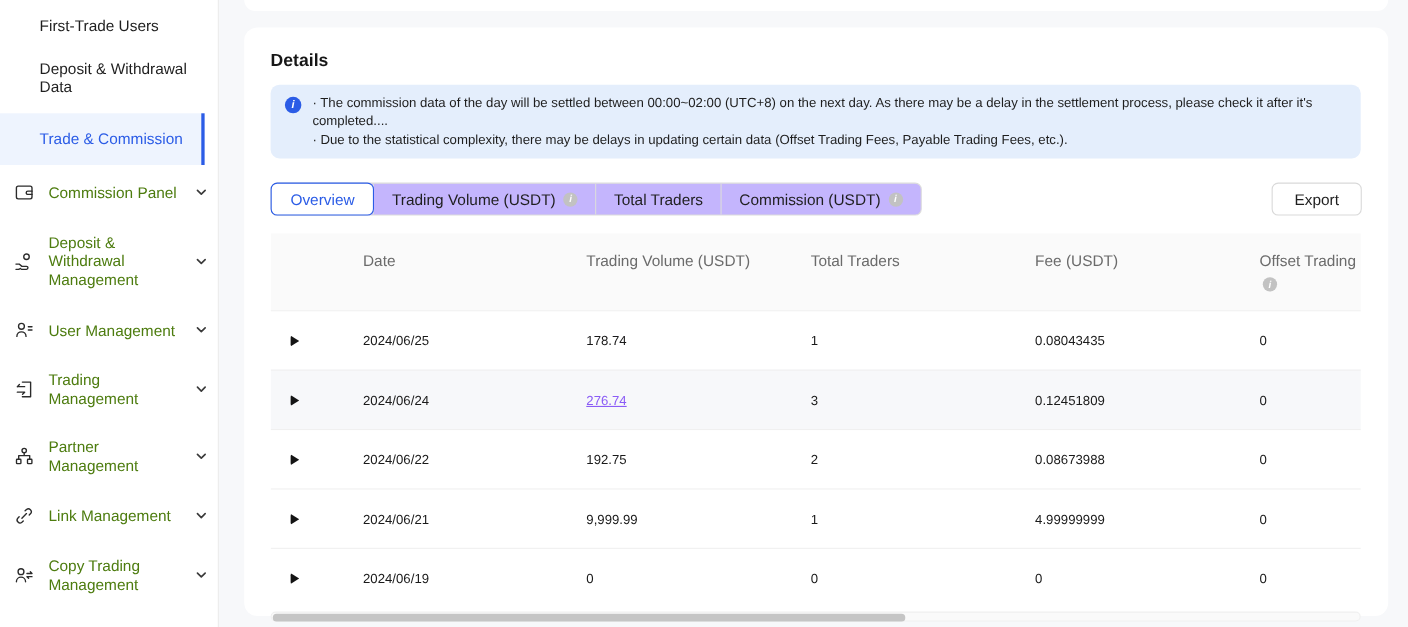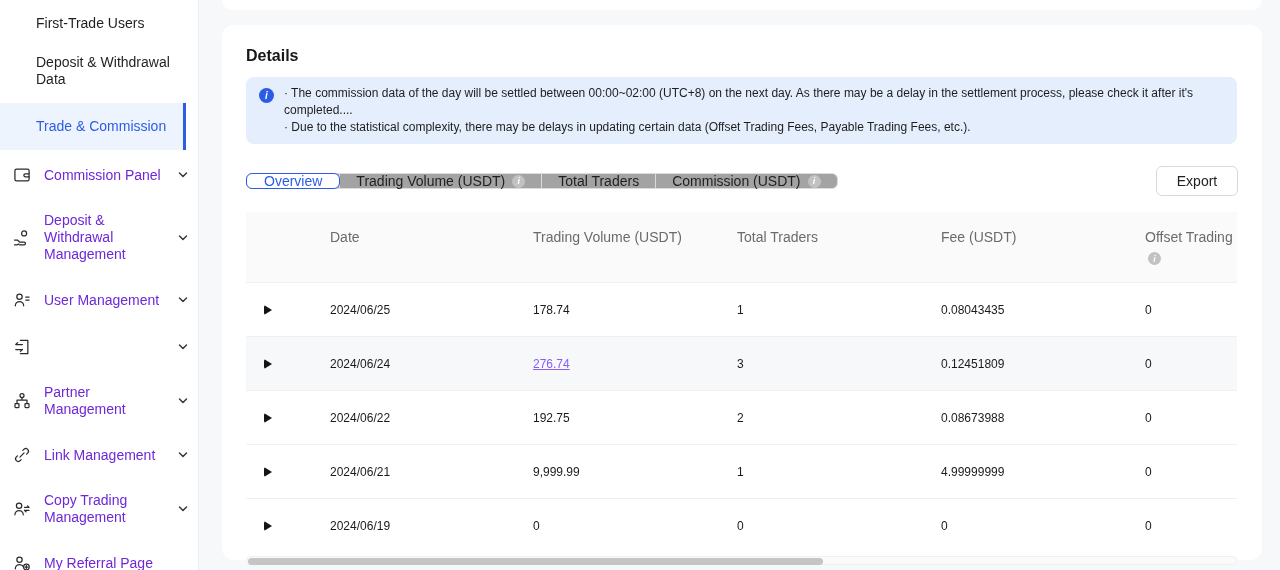--- a/index.html
+++ b/index.html
@@ -25,21 +25,21 @@
     border-right:3px solid #2B5CE6;
     padding-top:15px; padding-bottom:15px; margin-top:4px;
   }
   .group-item {
     display:flex; align-items:center; padding:12px 8px 12px 12px;
     cursor:pointer; margin-top:3px;
   }
   .group-item:first-of-type { margin-top:16px; }
   .g-icon { width:20px; height:20px; flex:0 0 20px; margin-right:12px; display:flex; align-items:center; justify-content:center; }
   .g-icon svg { width:20px; height:20px; stroke:#2b2b2b; fill:none; stroke-width:1.5; stroke-linecap:round; stroke-linejoin:round; }
-  .g-label { width:128px; font-size:14px; line-height:17px; color:#6d28d9; }
+  .g-label { width:128px; font-size:14px; line-height:17px; color:#4d7c0f; }
   .chev { margin-left:auto; width:14px; height:14px; display:flex; align-items:center; justify-content:center; }
   .chev svg { width:12px; height:12px; stroke:#3a3a3a; fill:none; stroke-width:1.5; stroke-linecap:round; stroke-linejoin:round; }
   
   .main { flex:1; position:relative; padding-left:23px; }
   .card-top {
     width:1040px; height:10px; background:#fff;
     border-radius:0 0 12px 12px;
   }
   .card {
     width:1040px; margin-top:15px; background:#fff;
@@ -56,21 +56,21 @@
   .notice-icon {
     position:absolute; left:13px; top:11px;
     width:15px; height:15px; border-radius:50%; background:#2B5CE6;
     color:#fff; font-size:10px; font-weight:bold; font-style:italic;
     display:flex; align-items:center; justify-content:center;
   }
   
   .tabs-row { margin-top:22px; display:flex; align-items:center; }
   .tabs {
     display:flex; border:1px solid #dcdcdc; border-radius:6px;
-    background:#a3a3a3; height:16px; overflow:visible;
+    background:#c4b5fd; height:30px; overflow:visible;
   }
   .tab {
     display:flex; align-items:center; padding:0 16px; font-size:14px;
     color:#1f1f1f; cursor:pointer; border-left:1px solid #dcdcdc;
     white-space:nowrap;
   }
   .tab:first-child { border-left:none; }
   .tab.active {
     border:1px solid #2B5CE6; border-radius:6px; margin:-1px;
     color:#2B5CE6; background:#fff; position:relative; z-index:2;
@@ -174,20 +174,21 @@
     </span>
   </div>
 
   <div class="group-item">
     <span class="g-icon">
       <svg viewBox="0 0 24 24">
           <path d="M10 4h9v16h-9"></path>
           <path d="M12.5 9H4.5m0 0l2.3-2.3M4.5 15h8m0 0l-2.3 2.3"></path>
         </svg>
     </span>
+    <span class="g-label">Trading Management</span>
     <span class="chev">
       <svg viewBox="0 0 12 12">
           <polyline points="2.5,4 6,7.5 9.5,4"></polyline>
         </svg>
     </span>
   </div>
 
   <div class="group-item">
     <span class="g-icon">
       <svg viewBox="0 0 24 24">

